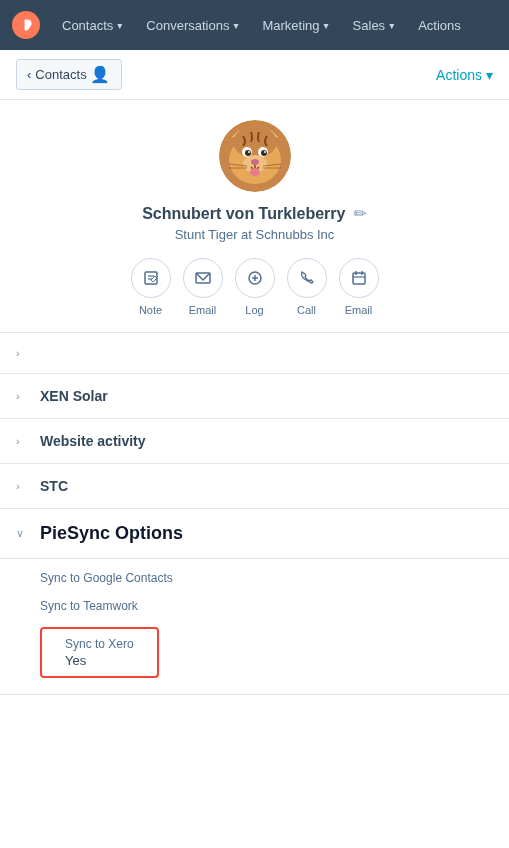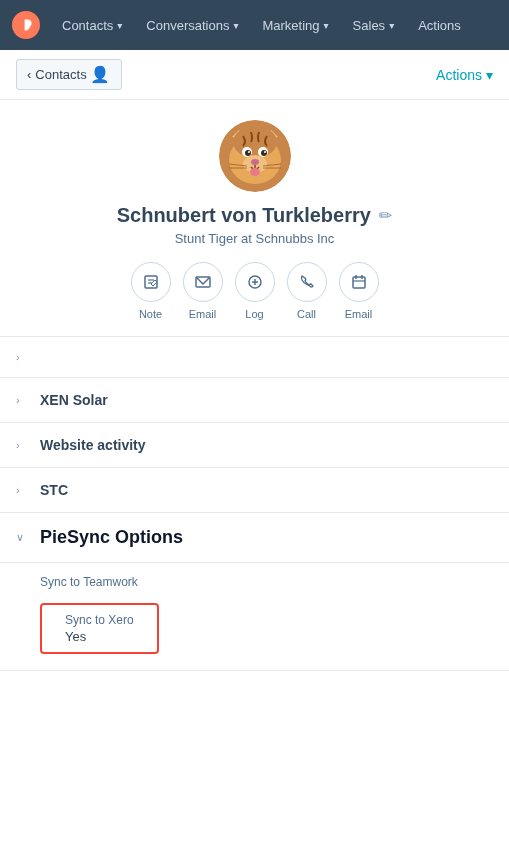--- a/index.html
+++ b/index.html
@@ -89,21 +89,21 @@
       justify-content: center;
       position: relative;
     }
     .contact-name-row {
       display: flex;
       align-items: center;
       gap: 8px;
       margin-bottom: 4px;
     }
     .contact-name {
-      font-size: 20px;
+      font-size: 16px;
       font-weight: 600;
       color: #33475b;
       text-align: right;
     }
     .edit-icon {
       color: #7c98b6;
       cursor: pointer;
       font-size: 16px;
     }
     .contact-title {
@@ -383,20 +383,23 @@
   </div>
 </div>
 
 <div class="piesync-section">
   <div class="piesync-header">
     <span class="piesync-chevron-down">∨</span>
     <span class="piesync-title">PieSync Options</span>
   </div>
   <div class="piesync-content">
     <div class="sync-field">
+      <div class="sync-field-label">Sync to Google Contacts</div>
+    </div>
+    <div class="sync-field">
       <div class="sync-field-label">Sync to Teamwork</div>
     </div>
     <div class="sync-xero-box">
       <div class="sync-xero-label">Sync to Xero</div>
       <div class="sync-xero-value">Yes</div>
     </div>
   </div>
 </div>
 
 </body></html>

